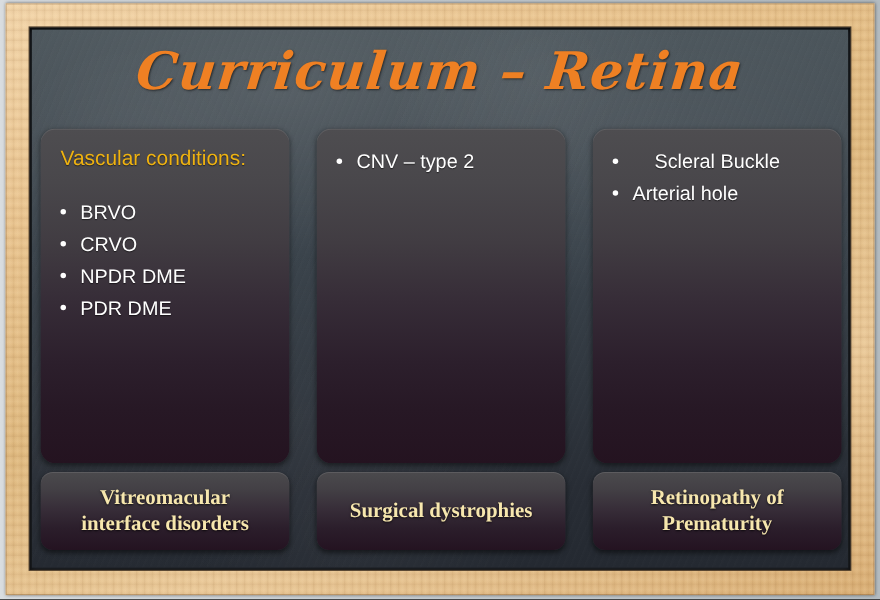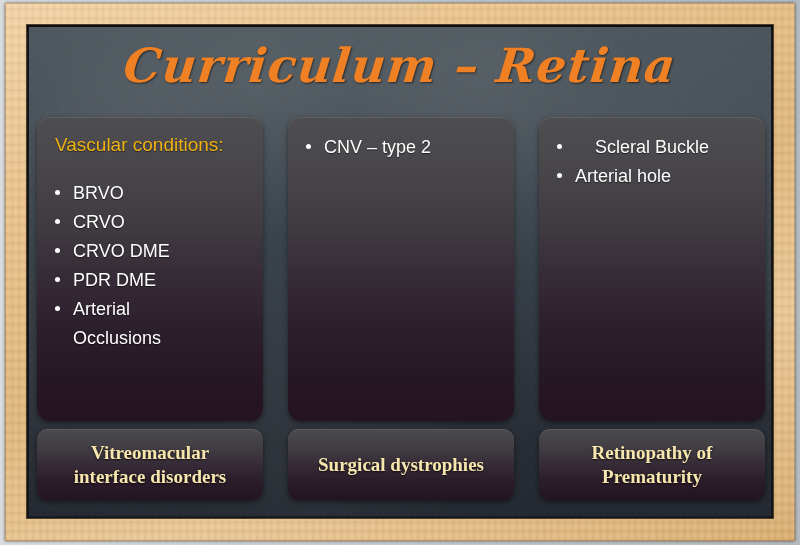--- a/index.html
+++ b/index.html
@@ -239,30 +239,25 @@
           <li>
             <span class="dot"></span>
             <span>BRVO</span>
           </li>
           <li>
             <span class="dot"></span>
             <span>CRVO</span>
           </li>
           <li>
             <span class="dot"></span>
-            <span>CRVO DME</span>
+            <span>NPDR DME</span>
           </li>
           <li>
             <span class="dot"></span>
             <span>PDR DME</span>
-          </li>
-          <li>
-            <span class="dot"></span>
-            <span>Arterial</span>
-            <span class="cont">Occlusions</span>
           </li>
         </ul>
       </div>
       <div class="footer-box">Vitreomacular<br>interface disorders</div>
     </div>
 
     <div class="column">
       <div class="card">
         <ul class="bullets">
           <li>

